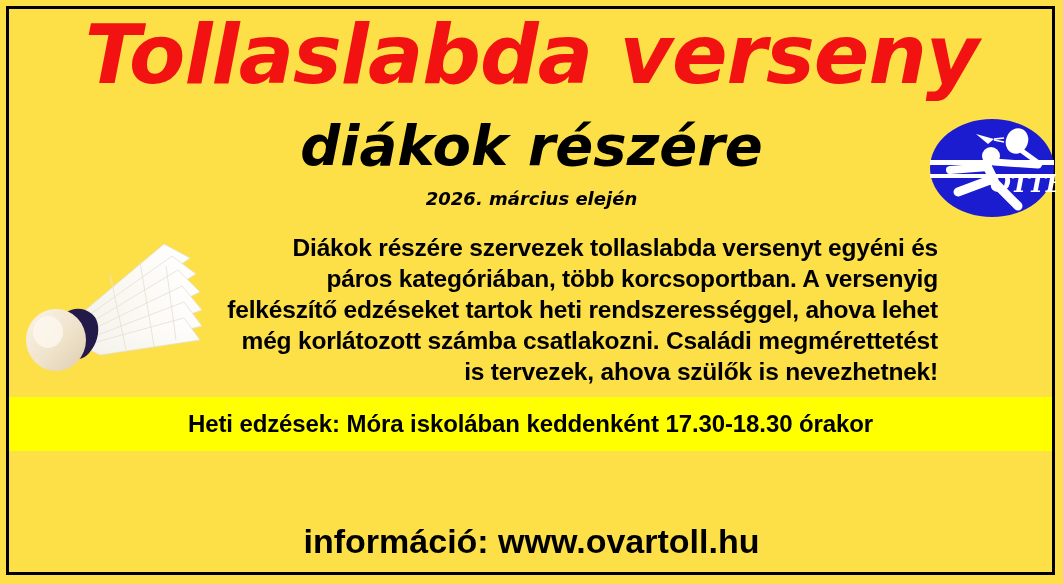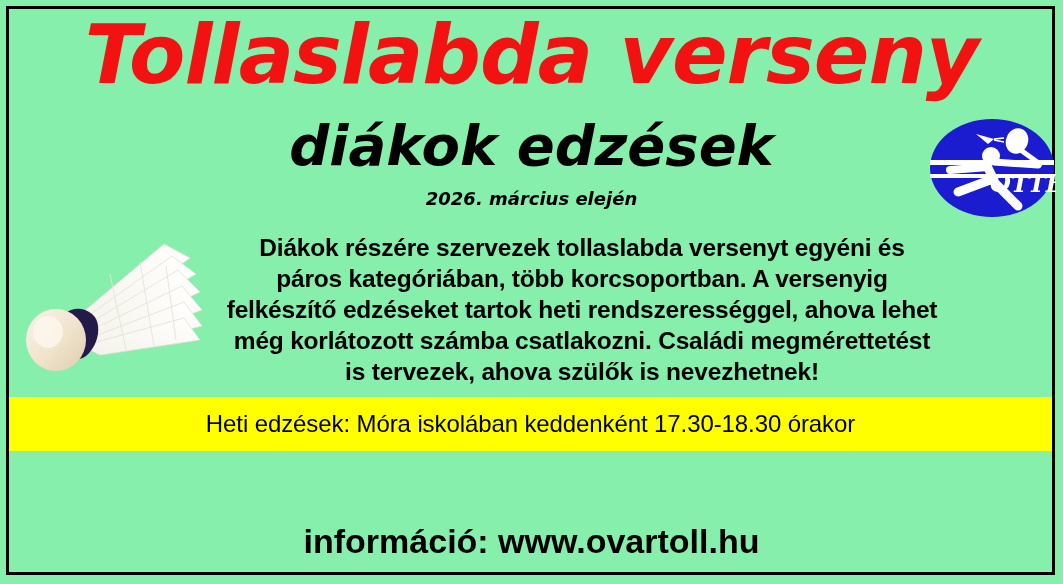--- a/index.html
+++ b/index.html
@@ -8,21 +8,21 @@
     background: #ffffff;
   }
   body {
     font-family: "Liberation Sans", sans-serif;
   }
 
   #poster {
     position: relative;
     width: 1063px;
     height: 584px;
-    background: #86efac;
+    background: #fde047;
     overflow: hidden;
   }
 
   
   .frame {
     position: absolute;
     left: 6px;
     top: 6px;
     width: 1049px;
     height: 569px;
@@ -100,40 +100,40 @@
   .body-text {
     position: absolute;
     left: 226px;
     top: 232px;
     width: 712px;
     color: #000000;
     font-family: "Liberation Sans", sans-serif;
     font-weight: bold;
     font-size: 24.5px;
     line-height: 31px;
-    text-align: center;
+    text-align: right;
     letter-spacing: -0.2px;
   }
 
   
   .banner {
     position: absolute;
     left: 9px;
     top: 397px;
     width: 1043px;
     height: 54px;
     background: #ffff00;
     display: flex;
     align-items: center;
     justify-content: center;
   }
   .banner-text {
     color: #000000;
     font-family: "Liberation Sans", sans-serif;
-    font-weight: normal;
+    font-weight: bold;
     font-size: 24px;
     letter-spacing: -0.1px;
     white-space: nowrap;
   }
 
   
   .contact-row {
     position: absolute;
     left: 9px;
     top: 466px;
@@ -175,21 +175,21 @@
 </style>
 </head>
 <body>
 
 <div id="poster">
 
   <div class="frame"></div>
 
   <div class="headline">Tollaslabda verseny</div>
 
-  <div class="subhead">diákok edzések</div>
+  <div class="subhead">diákok részére</div>
 
   <div class="datetext">2026. március elején</div>
 
   <div class="logo">
     <svg viewBox="0 0 128 100" width="128" height="100">
       <ellipse cx="64" cy="50" rx="62" ry="49" fill="#1b1bd0"></ellipse>
 
       <rect x="2" y="42" width="124" height="5" fill="#ffffff"></rect>
       <rect x="2" y="56" width="124" height="4" fill="#ffffff"></rect>
 

